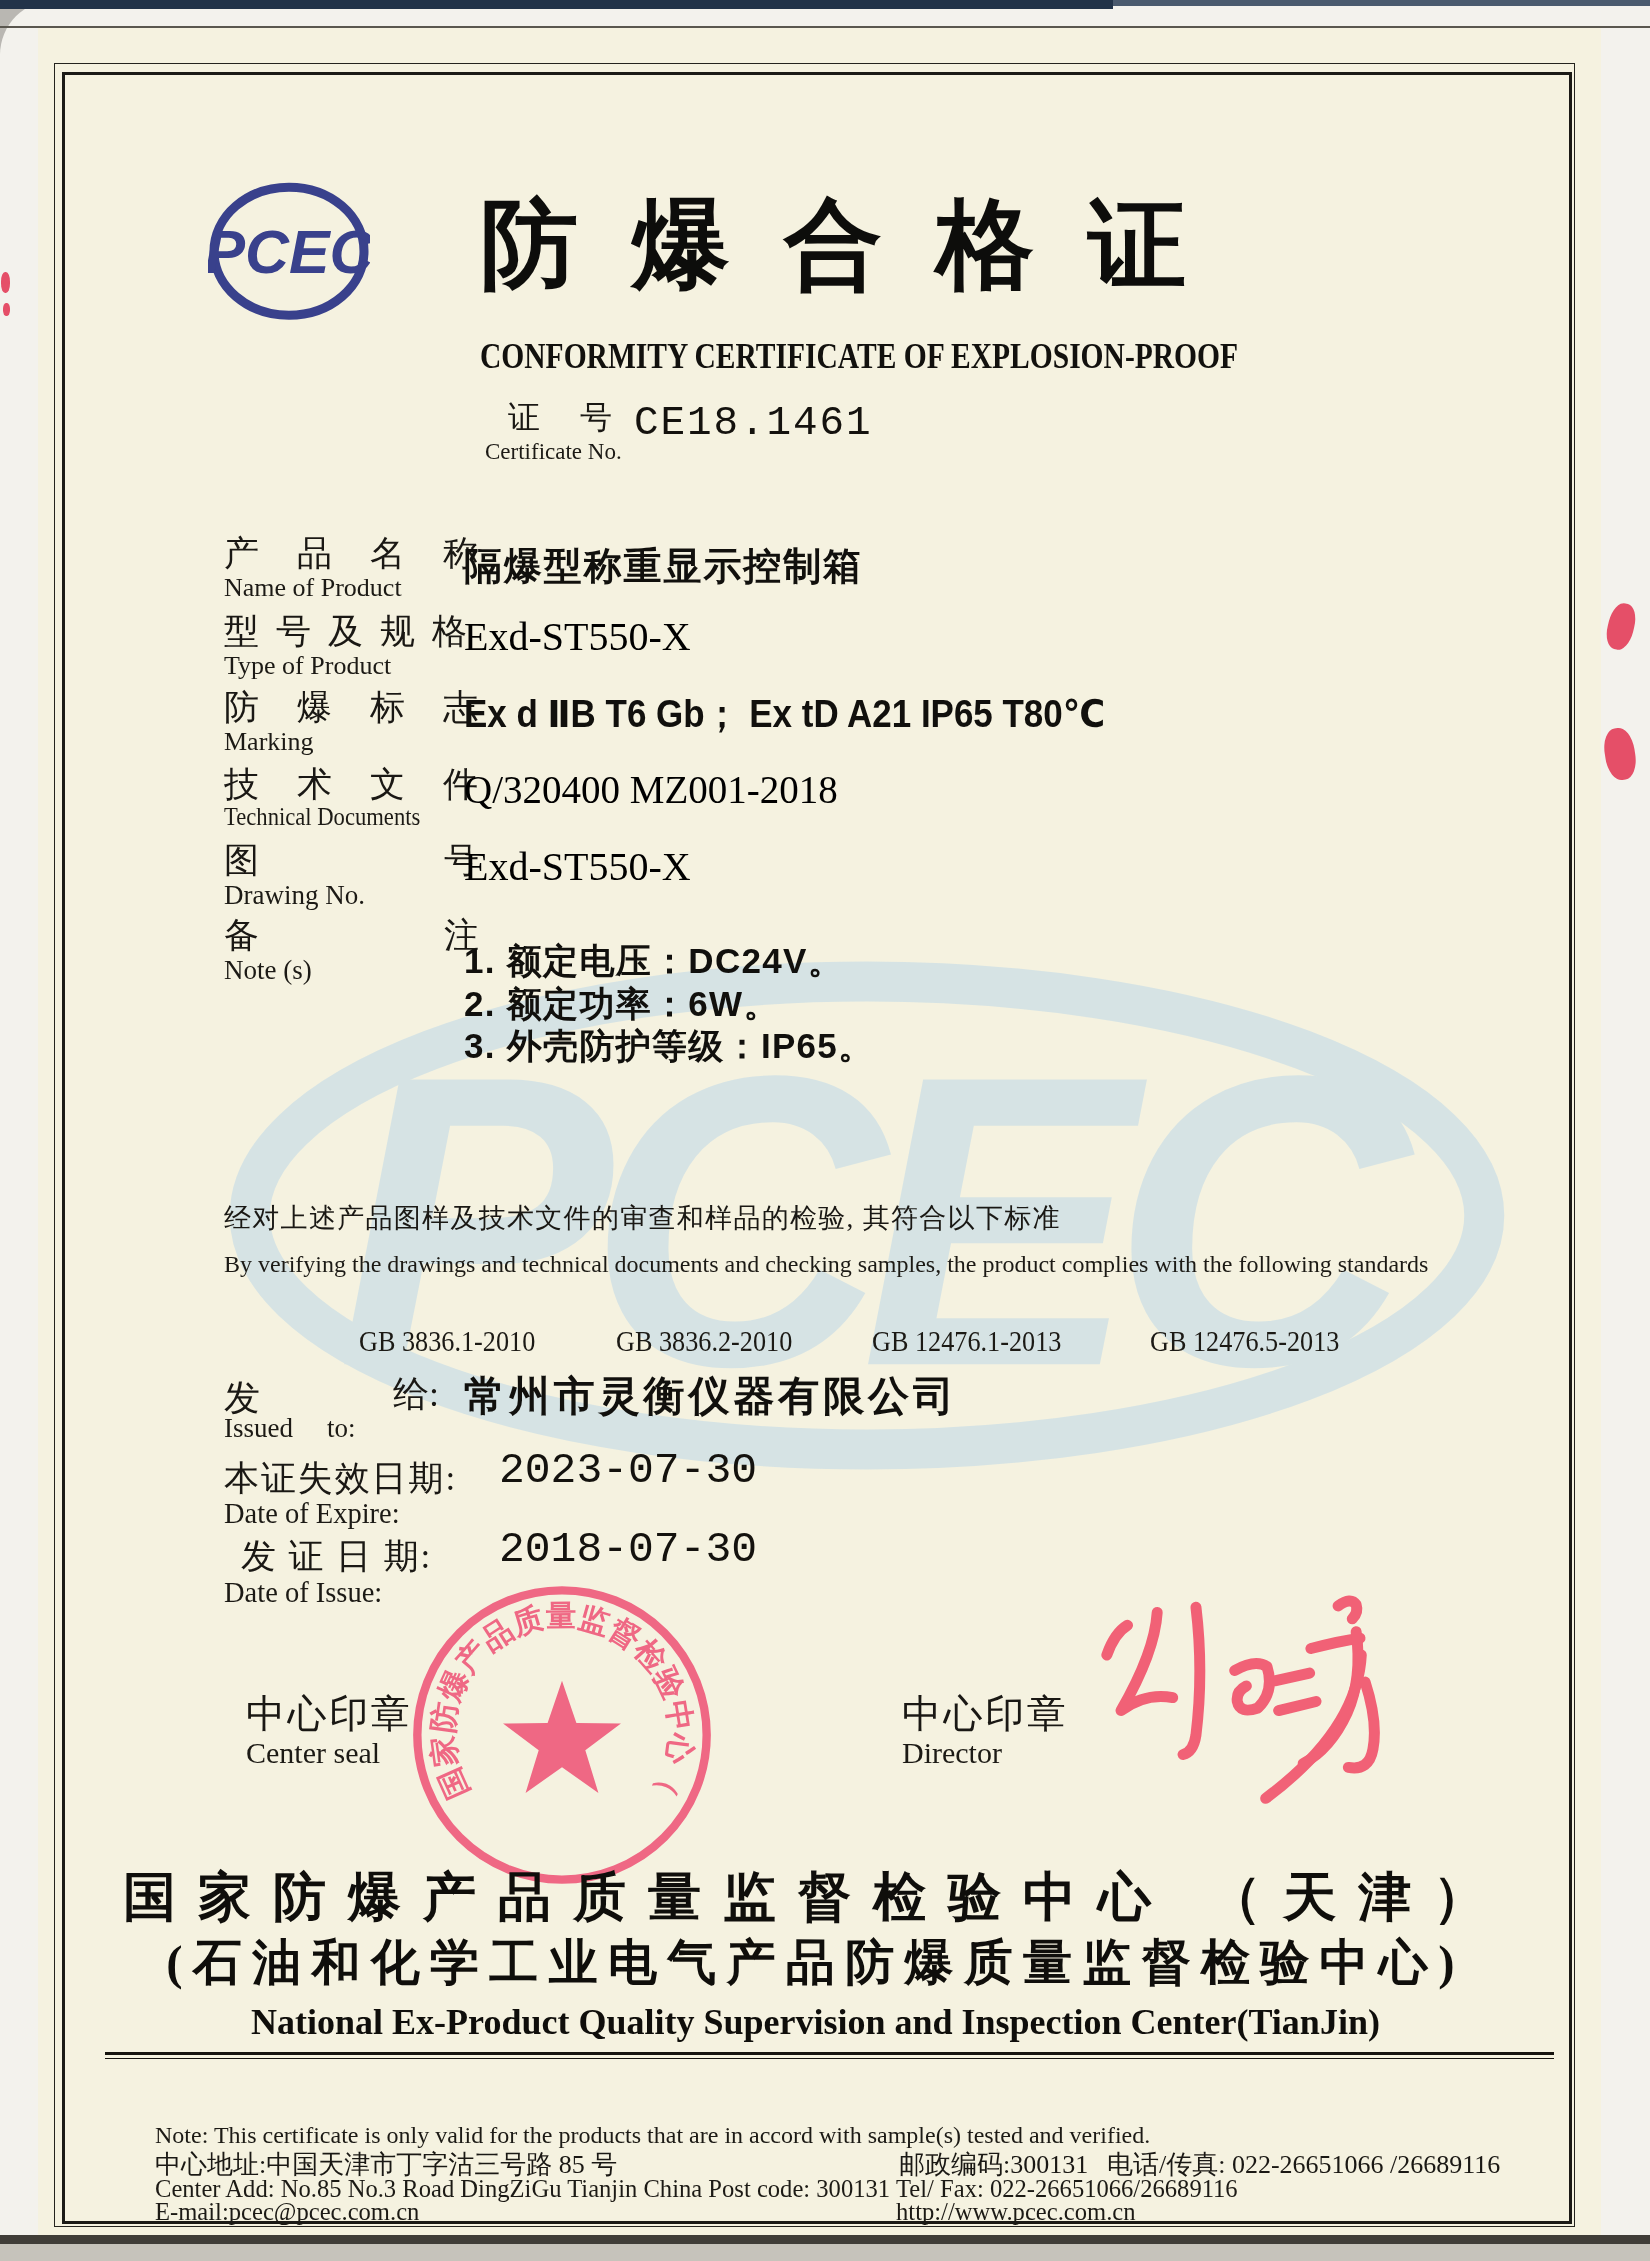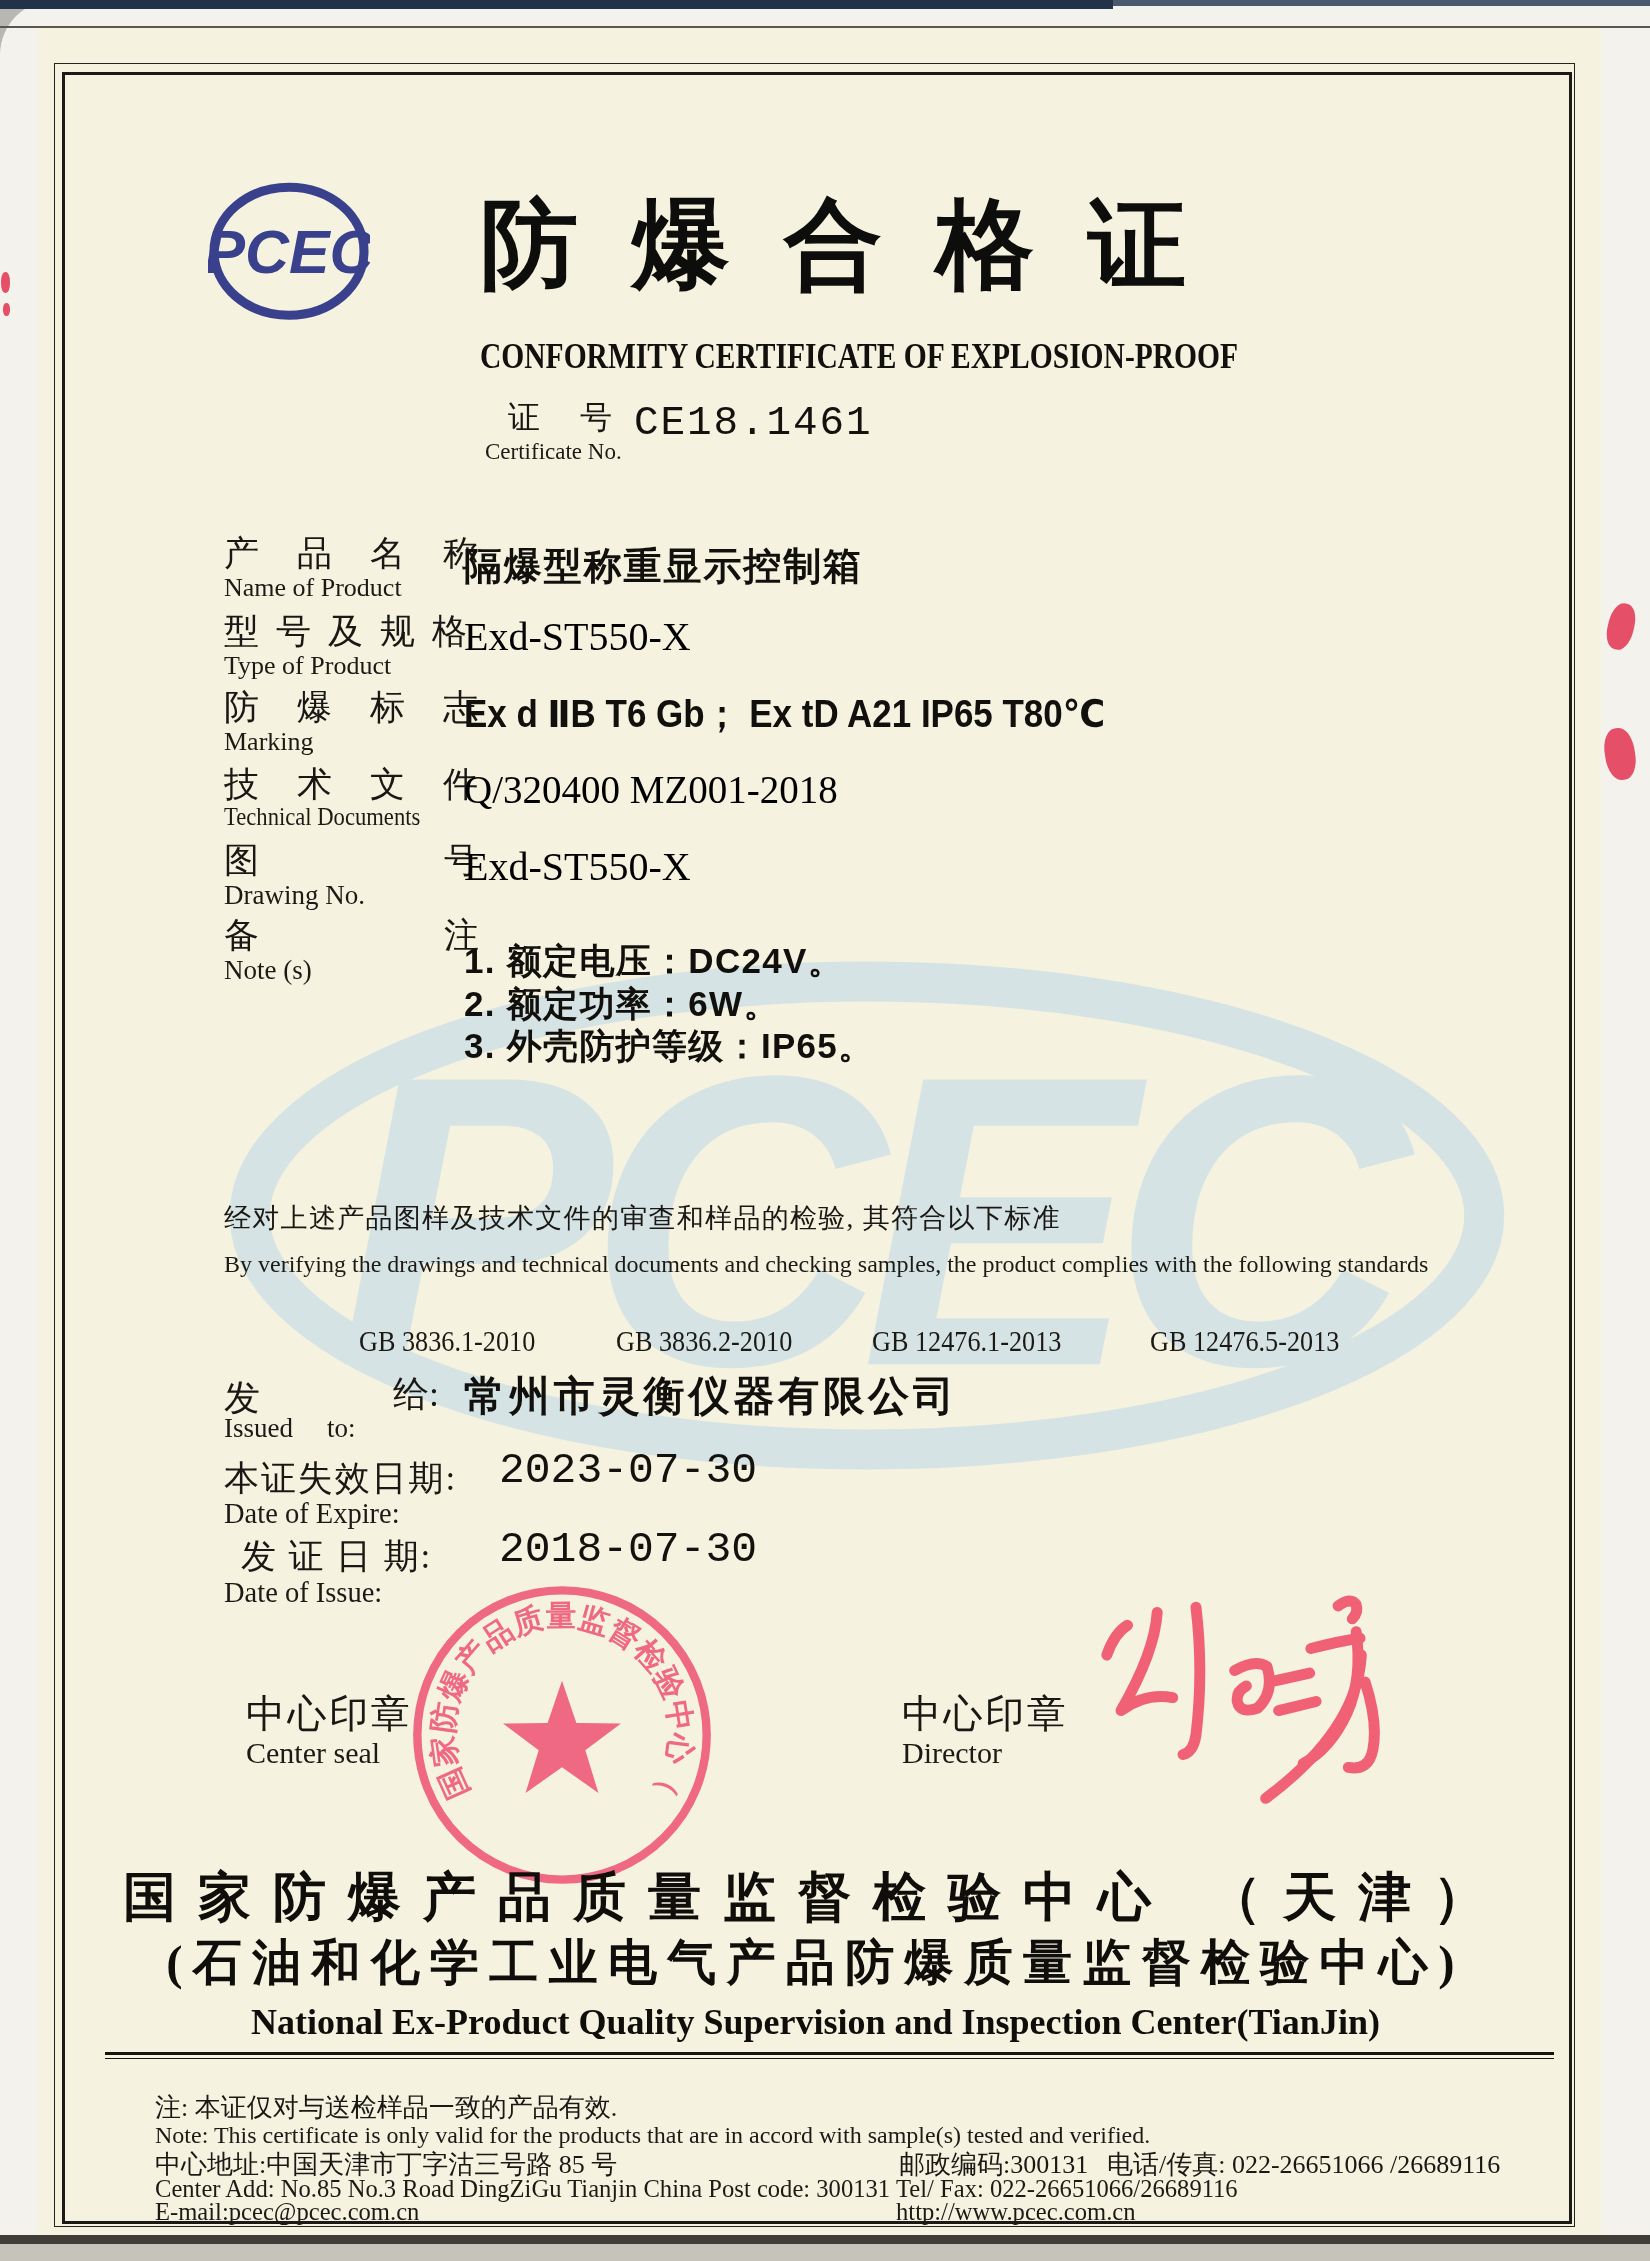--- a/index.html
+++ b/index.html
@@ -163,21 +163,20 @@
   <div class="abs en" style="left:246px;top:1736px;font-size:30px;">Center seal</div>
   <div class="abs cn" style="left:902px;top:1687px;font-size:39px;letter-spacing:2.6px;">中心印章</div>
   <div class="abs en" style="left:902px;top:1736px;font-size:30px;">Director</div>
 
   <div class="abs cn" style="left:65px;top:1862px;width:1501px;text-align:center;font-size:53px;font-weight:700;letter-spacing:22px;color:#0f0e0b;">国家防爆产品质量监督检验中心 （天津）</div>
   <div class="abs cn" style="left:65px;top:1930px;width:1501px;text-align:center;font-size:49px;font-weight:700;letter-spacing:10.3px;color:#0f0e0b;">(石油和化学工业电气产品防爆质量监督检验中心)</div>
   <div class="abs en" style="left:65px;top:2001px;width:1501px;text-align:center;font-size:36px;font-weight:700;color:#0f0e0b;">National Ex-Product Quality Supervision and Inspection Center(TianJin)</div>
   <div class="abs dblrule1"></div>
   <div class="abs dblrule2"></div>
 
-  <div class="abs cn" style="left:155px;top:2090px;font-size:26px;">注: 本证仅对与送检样品一致的产品有效.</div>
   <div class="abs en" style="left:155px;top:2122px;font-size:24px;">Note: This certificate is only valid for the products that are in accord with sample(s) tested and verified.</div>
   <div class="abs cn" style="left:155px;top:2147px;font-size:26px;">中心地址:中国天津市丁字沽三号路 85 号</div>
   <div class="abs cn" style="left:899px;top:2147px;font-size:26px;">邮政编码:300131</div>
   <div class="abs cn" style="left:1107px;top:2147px;font-size:26px;">电话/传真: 022-26651066 /26689116</div>
   <div class="abs en" style="left:155px;top:2175px;font-size:24.6px;">Center Add: No.85 No.3 Road DingZiGu Tianjin China Post code: 300131</div>
   <div class="abs en" style="left:896px;top:2175px;font-size:24.6px;">Tel/ Fax: 022-26651066/26689116</div>
   <div class="abs en" style="left:155px;top:2198px;font-size:24.6px;">E-mail:pcec@pcec.com.cn</div>
   <div class="abs en weblink" style="left:896px;top:2198px;font-size:24.6px;">http://www.pcec.com.cn</div>
 
 </div>

